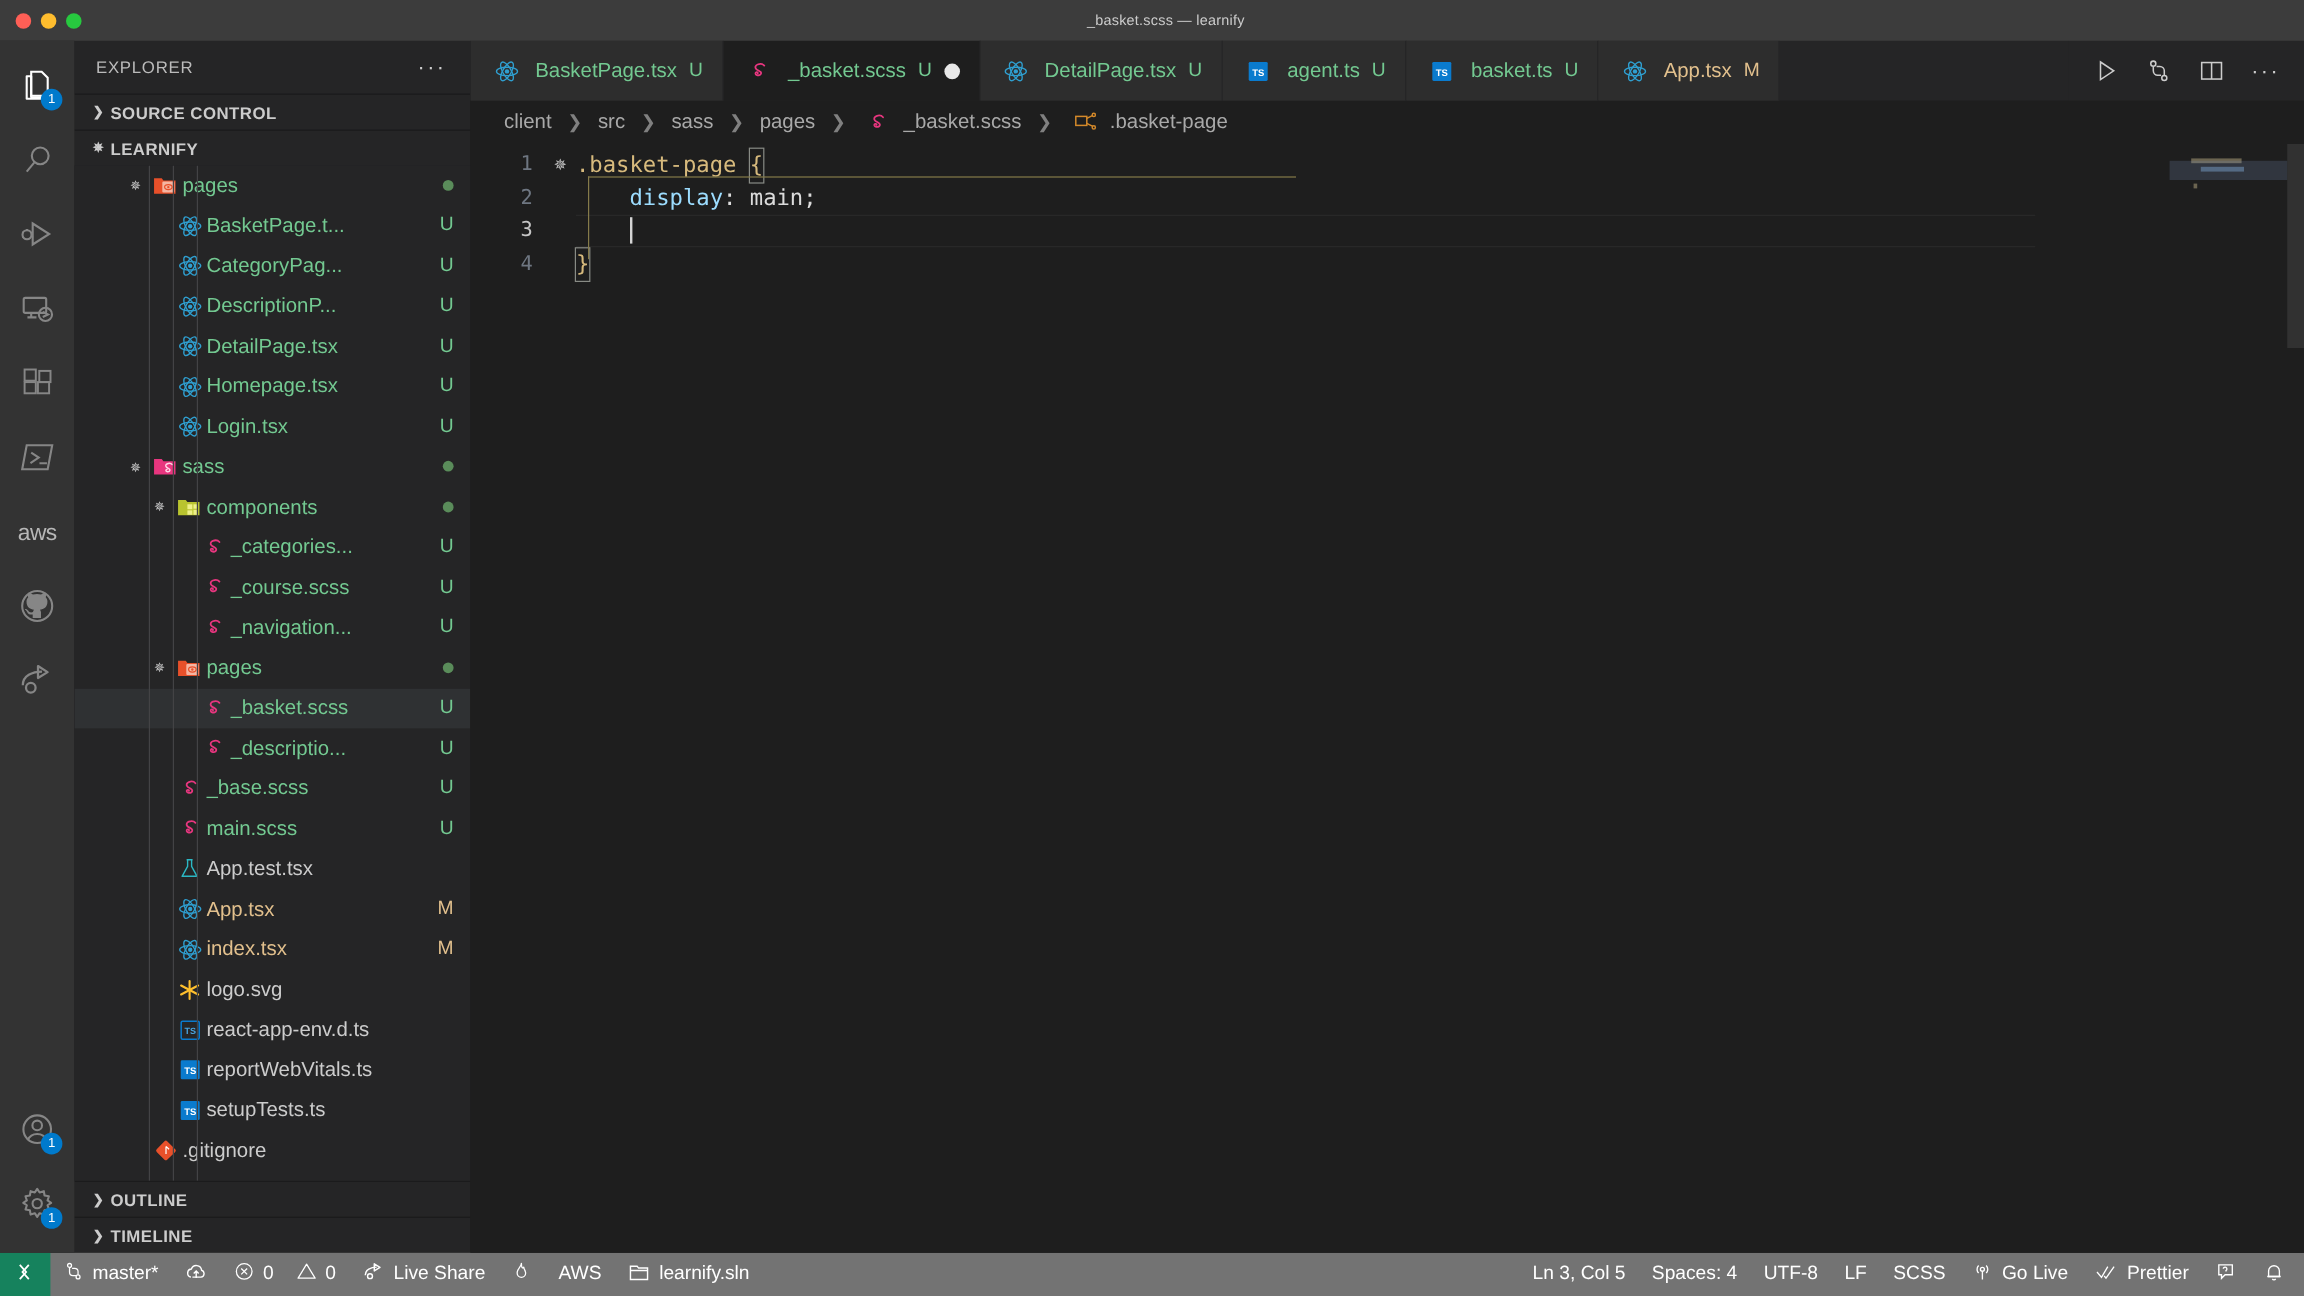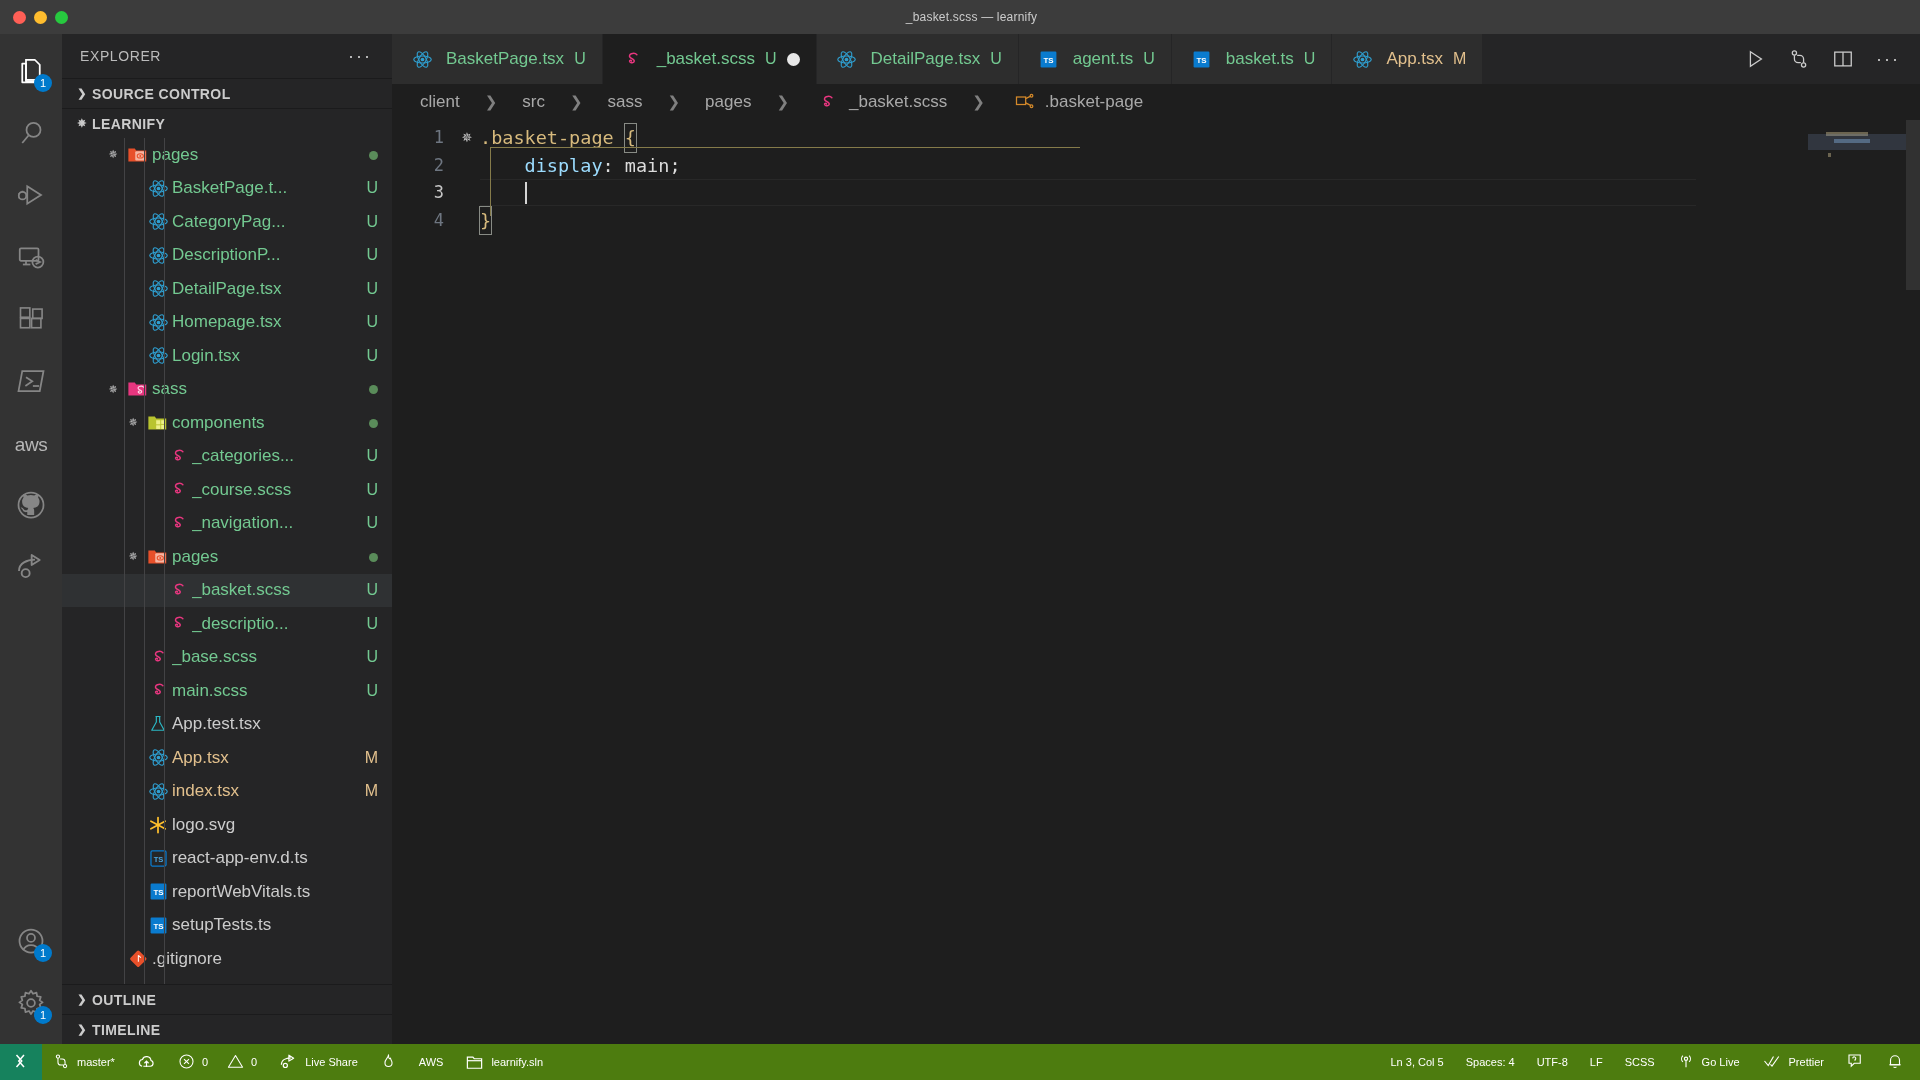--- a/index.html
+++ b/index.html
@@ -151,21 +151,21 @@
   .dirty-dot { width: 13px; height: 13px; border-radius: 50%; background: #e8e8e8; display: inline-block; }
   .tabs-actions {
     margin-left: auto; display: flex; align-items: center; gap: 22px;
     padding: 0 20px; background: #252526; flex: 0 0 auto;
   }
   .tabs-actions .ta { cursor: pointer; display: flex; align-items: center; }
   .tabs-actions svg { stroke: #cccccc; fill: none; stroke-width: 1.4; }
 
   .breadcrumbs {
     height: 36px; flex: 0 0 36px;
-    display: flex; align-items: center; gap: 16px;
+    display: flex; align-items: center; gap: 4px;
     padding-left: 28px;
     background: #1e1e1e;
     color: #a9a9a9; font-size: 17px;
   }
   .crumb { display: flex; align-items: center; gap: 7px; cursor: pointer; }
   .crumb-sep { color: #808080; margin: 0 9px; font-size: 15px; }
 
   .editor-wrap { flex: 1 1 auto; display: flex; position: relative; min-height: 0; background:#1e1e1e;}
   .code-area {
     flex: 1 1 auto; position: relative; padding-top: 4px;
@@ -215,23 +215,23 @@
   .mm-slider { position: absolute; left:0; right: 14px; top: 8px; height: 14px; background: rgba(120,140,180,.22); }
   .mm-block { position: absolute; background: #4a4a44; }
   .scrollbar-v {
     position: absolute; right: 0; top: 0; width: 14px; height: 100%;
   }
   .sb-thumb { position: absolute; right: 0; top: 0; width: 14px; height: 170px; background: #424242; opacity:.55; }
 
   
   .statusbar {
     height: 36px; flex: 0 0 36px;
-    background: #4d7c0f;
+    background: #737373;
     display: flex; align-items: center;
-    color: #ffffff; font-size: 11px;
+    color: #ffffff; font-size: 16px;
     white-space: nowrap;
     justify-content: center;
   }
   .remote {
     background: #16825d; height: 36px;
     display: flex; align-items: center; justify-content: center;
     padding: 0 12px; cursor: pointer;
   }
   .sb-item {
     display: flex; align-items: center; gap: 7px;

